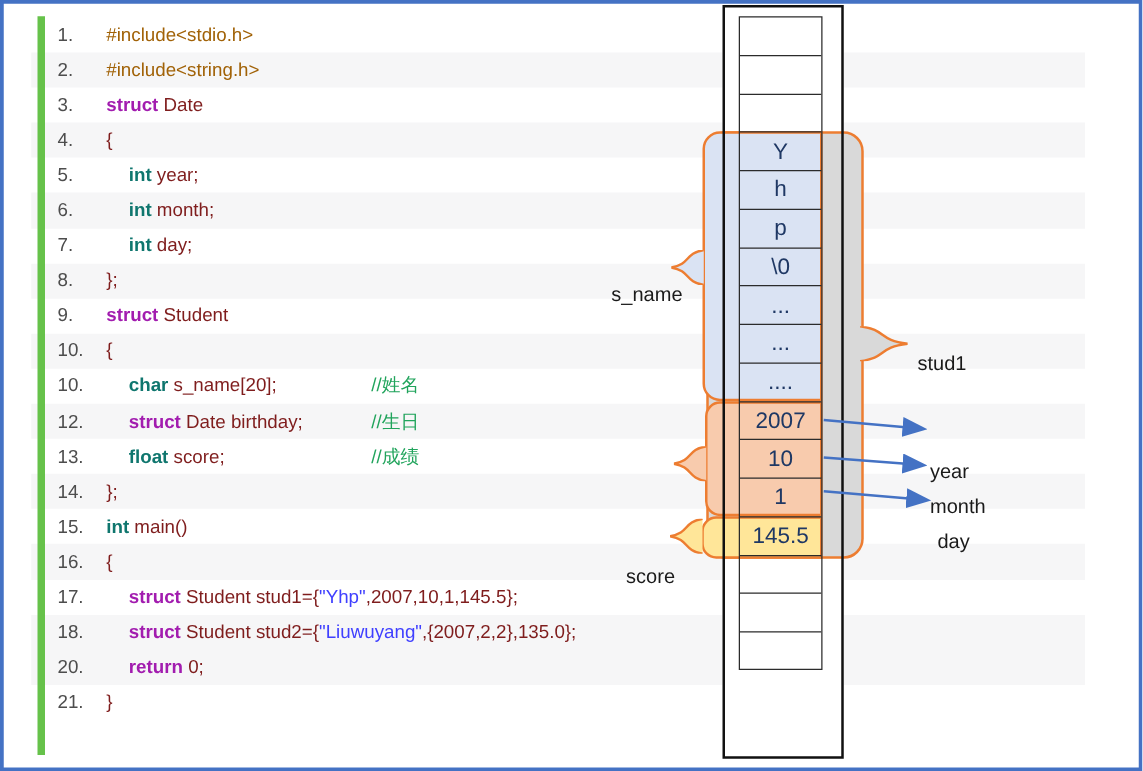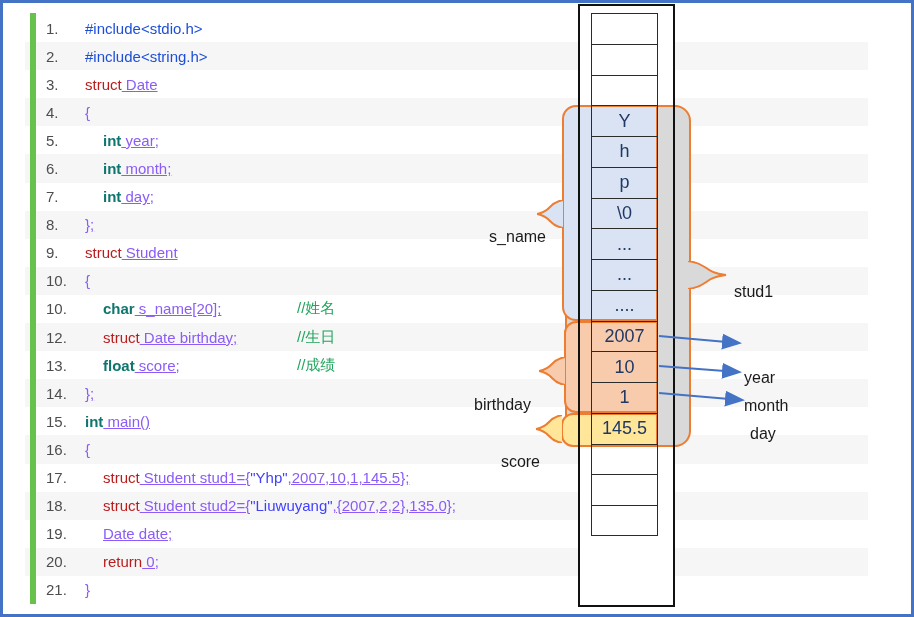--- a/index.html
+++ b/index.html
@@ -9,25 +9,25 @@
     font-family:"Liberation Sans",sans-serif;
   }
   
   .gutter-bar{position:absolute;left:27px;top:10px;width:6px;height:591px;background:#66c24a;z-index:1;}
   .rows{position:absolute;left:22px;top:11px;width:843px;z-index:0;}
   .row{position:relative;height:28.1px;display:flex;align-items:center;font-size:15px;white-space:pre;}
   .row.striped{background:#f6f6f7;}
   .num{flex:none;margin-left:21px;width:39px;color:#4d4d4d;}
   .codetext{white-space:pre;}
   .codetext.ind{padding-left:18px;}
-  .tok-inc{color:#1d4ed8;}
-  .tok-kw{color:#b91c1c;font-weight:normal;}
+  .tok-inc{color:#a16207;}
+  .tok-kw{color:#a21caf;font-weight:bold;}
   .tok-ty{color:#0f766e;font-weight:bold;}
   .tok-st{color:#4040ff;}
-  .tok-pl{color:#8b5cf6;text-decoration:underline;}
+  .tok-pl{color:#7f1d1d;}
   .cmt{position:absolute;left:272px;color:#21a45c;font-size:15px;}
   
   .diagram{position:absolute;left:0;top:0;width:908px;height:611px;z-index:2;}
   .diagram > *{position:absolute;}
   .box-fill{left:575px;top:1px;width:97px;height:603px;background:#ffffff;}
   .region{box-sizing:border-box;border:2px solid #ed7d31;}
   .region.gray{left:562px;top:102px;width:126px;height:342px;background:#d9d9d9;border-radius:16px;}
   .region.blue{left:559px;top:102px;width:96px;height:216px;background:#dae3f3;border-radius:14px 0 0 14px;}
   .region.peach{left:561px;top:318px;width:94px;height:92px;background:#f8cbad;border-radius:12px 0 0 12px;}
   .region.yellow{left:558px;top:410px;width:97px;height:34px;background:#ffe699;border-radius:12px 0 0 12px;}
@@ -66,21 +66,20 @@
       <div class="row"><span class="num">9.</span><span class="codetext"><span class="tok-kw">struct</span><span class="tok-pl"> Student</span></span></div>
       <div class="row striped"><span class="num">10.</span><span class="codetext"><span class="tok-pl">{</span></span></div>
       <div class="row"><span class="num">10.</span><span class="codetext ind"><span class="tok-ty">char</span><span class="tok-pl"> s_name[20];</span></span><span class="cmt">//姓名</span></div>
       <div class="row striped"><span class="num">12.</span><span class="codetext ind"><span class="tok-kw">struct</span><span class="tok-pl"> Date birthday;</span></span><span class="cmt">//生日</span></div>
       <div class="row"><span class="num">13.</span><span class="codetext ind"><span class="tok-ty">float</span><span class="tok-pl"> score;</span></span><span class="cmt">//成绩</span></div>
       <div class="row striped"><span class="num">14.</span><span class="codetext"><span class="tok-pl">};</span></span></div>
       <div class="row"><span class="num">15.</span><span class="codetext"><span class="tok-ty">int</span><span class="tok-pl"> main()</span></span></div>
       <div class="row striped"><span class="num">16.</span><span class="codetext"><span class="tok-pl">{</span></span></div>
       <div class="row"><span class="num">17.</span><span class="codetext ind"><span class="tok-kw">struct</span><span class="tok-pl"> Student stud1={</span><span class="tok-st">"Yhp"</span><span class="tok-pl">,2007,10,1,145.5};</span></span></div>
       <div class="row striped"><span class="num">18.</span><span class="codetext ind"><span class="tok-kw">struct</span><span class="tok-pl"> Student stud2={</span><span class="tok-st">"Liuwuyang"</span><span class="tok-pl">,{2007,2,2},135.0};</span></span></div>
-      <div class="row"><span class="num">19.</span><span class="codetext ind"><span class="tok-pl">Date date;</span></span></div>
       <div class="row striped"><span class="num">20.</span><span class="codetext ind"><span class="tok-kw">return</span><span class="tok-pl"> 0;</span></span></div>
       <div class="row"><span class="num">21.</span><span class="codetext"><span class="tok-pl">}</span></span></div>
     </div>
 
   <div class="diagram">
     <div class="box-fill"></div>
 
     <div class="region gray"></div>
     <div class="region blue"></div>
     <div class="region peach"></div>
@@ -125,21 +124,20 @@
         <marker id="ah" markerWidth="10" markerHeight="8" refX="8" refY="4" orient="auto">
           <path d="M0,0 L10,4 L0,8 z" fill="#4472c4"></path>
         </marker>
       </defs>
       <line x1="656" y1="333" x2="735" y2="340" stroke="#4472c4" stroke-width="2" marker-end="url(#ah)"></line>
       <line x1="656" y1="363" x2="735" y2="369" stroke="#4472c4" stroke-width="2" marker-end="url(#ah)"></line>
       <line x1="656" y1="390" x2="738" y2="397" stroke="#4472c4" stroke-width="2" marker-end="url(#ah)"></line>
     </svg>
 
     <span class="lbl right-align s-name">s_name</span>
-    <span class="lbl right-align birthday">birthday</span>
     <span class="lbl right-align score">score</span>
     <span class="lbl stud1">stud1</span>
     <span class="lbl year">year</span>
     <span class="lbl month">month</span>
     <span class="lbl day">day</span>
   </div>
 
 </div>
 
 </body></html>

